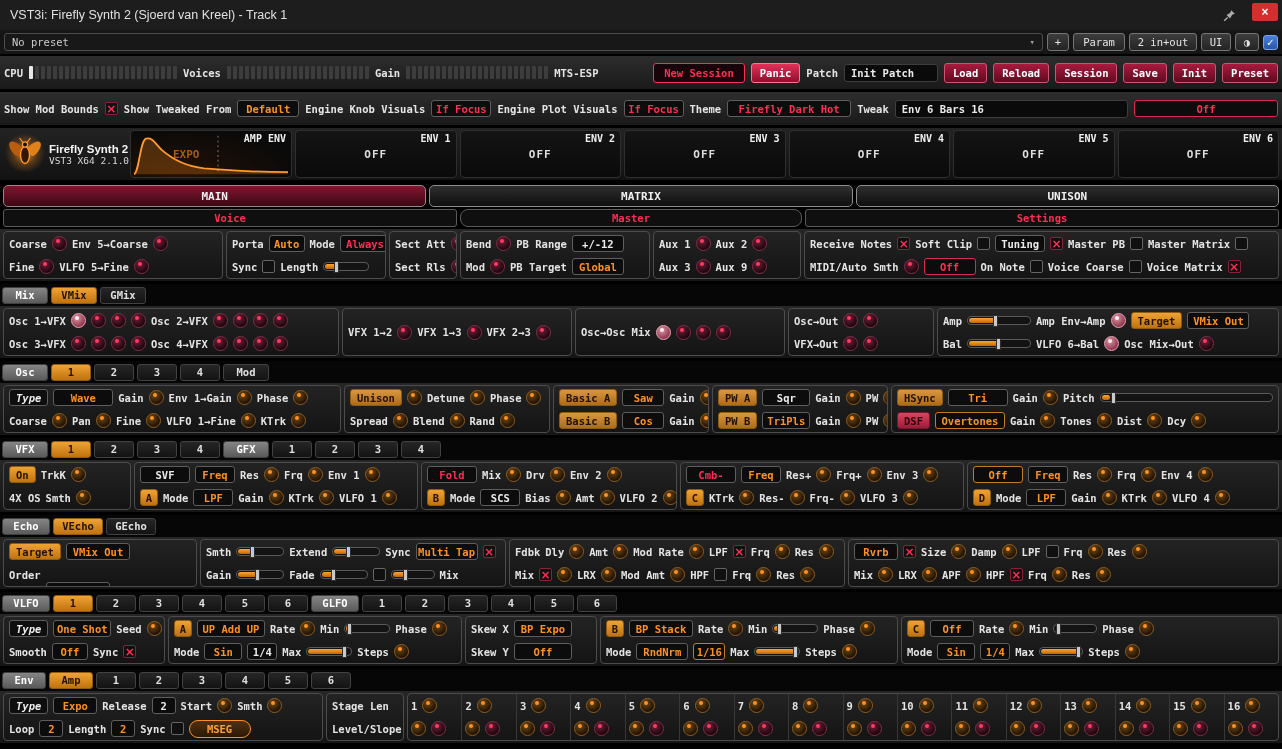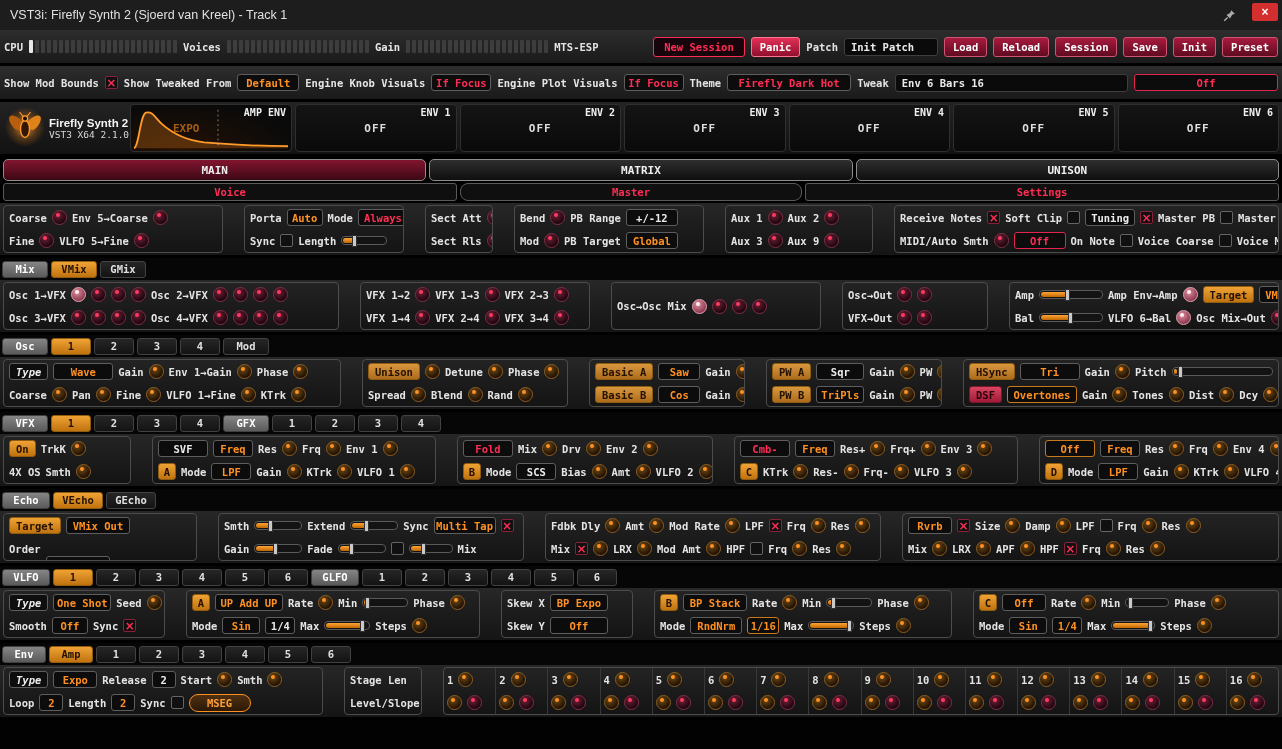--- a/index.html
+++ b/index.html
@@ -84,21 +84,21 @@
 
 .maintabs{flex:none;height:26px;display:flex;gap:3px;padding:2px 3px;background:#000;}
 .mtab{flex:1;border:1px solid #8d8d8d;border-radius:5px;display:flex;align-items:center;justify-content:center;font-weight:700;font-size:11px;color:#f0f0f0;background:linear-gradient(180deg,#2e2e2e,#0f0f0f);}
 .mtab.sel{background:linear-gradient(180deg,#82152f,#3c0814);}
 
 
 .heads{flex:none;height:20px;display:flex;gap:3px;padding:0 3px 2px;background:#000;}
 .head{border:1px solid #5a5a5a;border-radius:3px;background:#0f0f0f;color:#ff2d55;font-weight:700;display:flex;align-items:center;justify-content:center;}
 
 
-.cband{flex:none;height:55px;display:flex;gap:21px;padding:2px 3px;background:linear-gradient(180deg,#272727,#151515);border-bottom:3px solid #000;}
+.cband{flex:none;height:55px;display:flex;gap:3px;padding:2px 3px;background:linear-gradient(180deg,#272727,#151515);border-bottom:3px solid #000;}
 .grp{border:1px solid #4c4c4c;border-radius:4px;background:linear-gradient(180deg,#232323,#141414);padding:0 5px;display:flex;flex-direction:column;justify-content:space-evenly;overflow:hidden;flex:none;}
 .crow{display:flex;align-items:center;gap:5px;height:23px;}
 
 .stages{flex:1;display:flex;border:1px solid #4c4c4c;border-radius:4px;background:linear-gradient(180deg,#232323,#141414);overflow:hidden;}
 .stage{flex:1;display:flex;flex-direction:column;justify-content:space-evenly;padding:0 3px;border-right:1px solid #383838;}
 .stage:last-child{border-right:none;}
 .srow{display:flex;align-items:center;gap:5px;height:23px;}
 </style>
 </head>
 <body>
@@ -106,20 +106,32 @@
 <div id="app">
     <div class="titlebar">
       <span class="title">VST3i: Firefly Synth 2 (Sjoerd van Kreel) - Track 1</span>
       <span class="pin">
         <svg width="13" height="13" viewBox="0 0 13 13">
           <path d="M8.2 1.2 L11.8 4.8 L9.2 5.8 L7 9.4 L3.6 6 L7.2 3.8 Z" fill="#ababab"></path>
           <line x1="1.2" y1="11.8" x2="4.6" y2="8.4" stroke="#ababab" stroke-width="1.4"></line>
         </svg>
       </span>
       <span class="closebtn">×</span>
+    </div>
+    <div class="bar presetbar">
+      <span class="combo" style="flex: 1 1 0%;">
+        <span class="ctext">No preset</span>
+        <span class="chev">▾</span>
+      </span>
+      <span class="sbtn" style="width: 22px;">+</span>
+      <span class="sbtn" style="width: 52px;">Param</span>
+      <span class="sbtn" style="width: 68px;">2 in+out</span>
+      <span class="sbtn" style="width: 30px;">UI</span>
+      <span class="sbtn" style="width: 24px;">◑</span>
+      <span class="bchk">✓</span>
     </div>
     <div class="bar toolbar">
       <span class="lbl">CPU</span>
       <span class="meter">
         <i class="lit"></i>
         <i></i>
         <i></i>
         <i></i>
         <i></i>
         <i></i>
@@ -485,34 +497,20 @@
           </span>
           <span class="lbl">VFX 1→3</span>
           <span class="knob k-r">
             <i class="dot"></i>
           </span>
           <span class="lbl">VFX 2→3</span>
           <span class="knob k-r">
             <i class="dot"></i>
           </span>
         </div>
-        <div class="crow">
-          <span class="lbl">VFX 1→4</span>
-          <span class="knob k-r">
-            <i class="dot"></i>
-          </span>
-          <span class="lbl">VFX 2→4</span>
-          <span class="knob k-r">
-            <i class="dot"></i>
-          </span>
-          <span class="lbl">VFX 3→4</span>
-          <span class="knob k-r">
-            <i class="dot"></i>
-          </span>
-        </div>
       </div>
       <div class="grp" style="width: 210px;">
         <div class="crow">
           <span class="lbl">Osc→Osc Mix</span>
           <span class="knob k-p">
             <i class="dot"></i>
           </span>
           <span class="knob k-r">
             <i class="dot"></i>
           </span>

